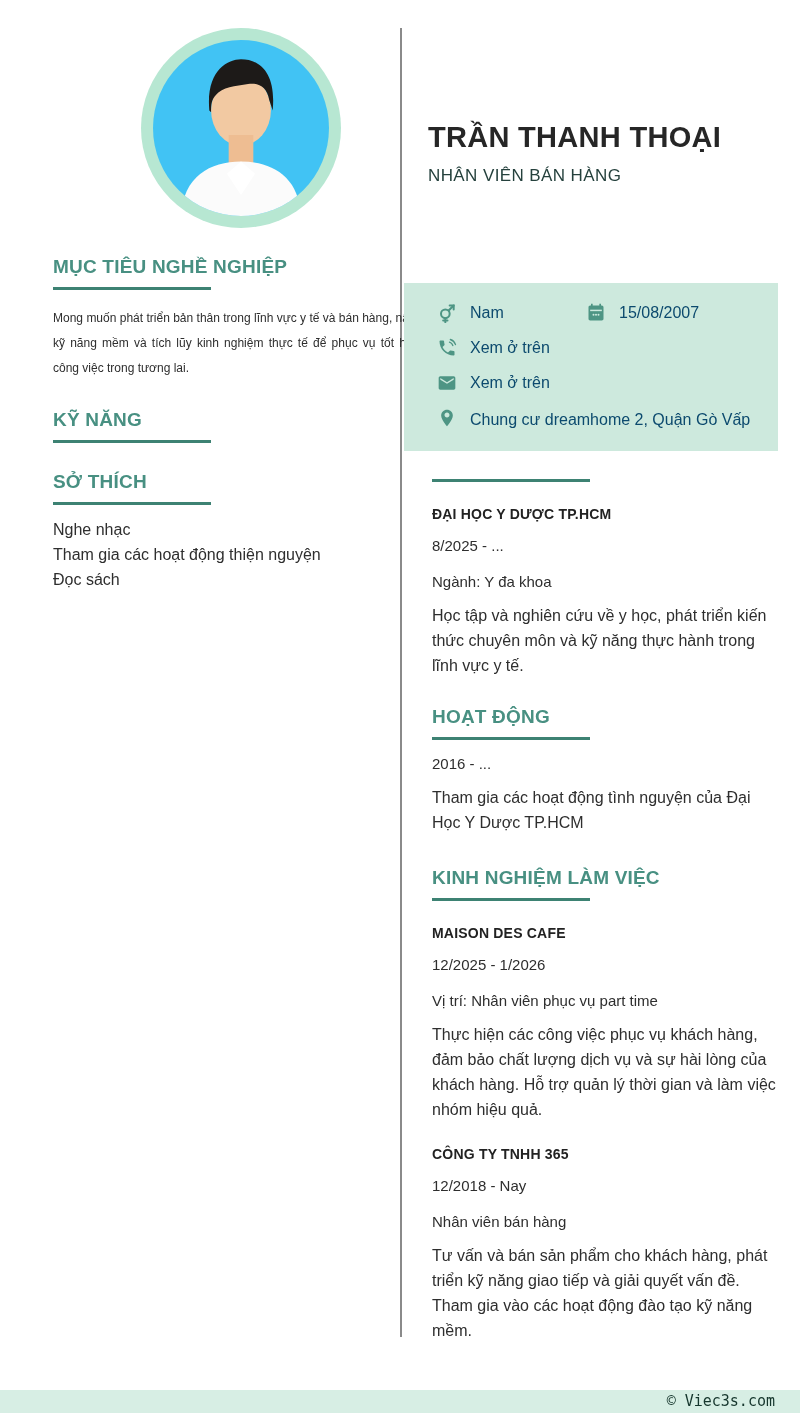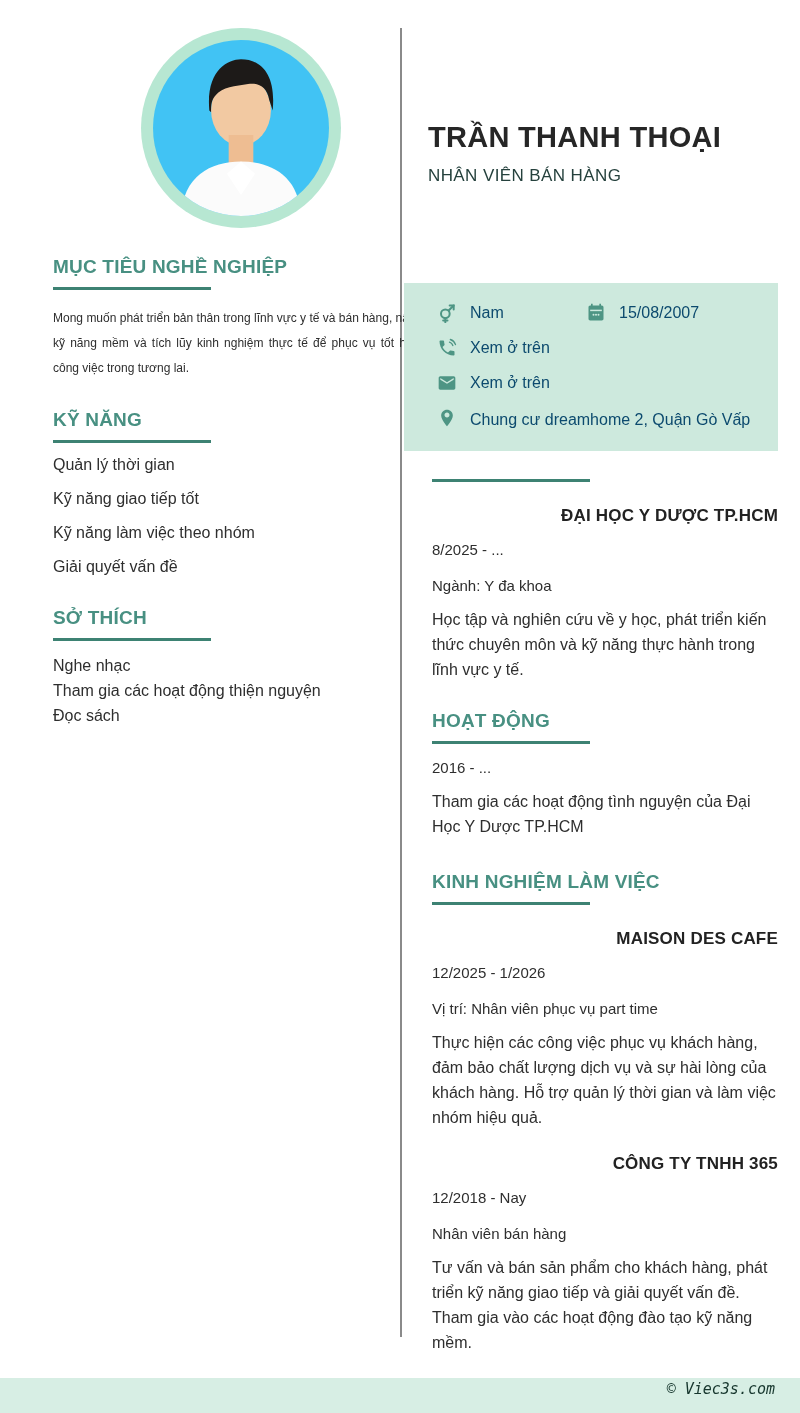--- a/index.html
+++ b/index.html
@@ -34,28 +34,28 @@
   .contact-row { display:flex; align-items:flex-start; gap:13px; margin-bottom:13px; }
   .contact-pair { display:flex; align-items:flex-start; gap:13px; }
   .pair-first { width:136px; }
   .contact-icon { width:20px; height:20px; flex:0 0 20px; margin-top:1px; }
   .contact-icon svg { display:block; width:20px; height:20px; }
   .contact-text { font-size:16px; line-height:22px; color:#0c4a6e; }
   .address-text { max-width:298px; line-height:25px; }
 
   .r-section { padding-left:28px; }
   .edu-heading { margin-top:28px; }
-  .entry-org { margin-top:24px; font-size:17px; font-weight:bold; color:#222; letter-spacing:.2px;text-align:right; }
+  .entry-org { margin-top:24px; font-size:14px; font-weight:bold; color:#222; letter-spacing:.2px; }
   .entry-line { margin-top:11px; font-size:15px; line-height:25px; }
   .entry-desc { margin-top:9px; font-size:16px; line-height:25px; color:#2e2e2e; }
   .job-block { margin-top:0; }
   .job-block + .job-block { margin-top:6px; }
 
   
-  .footer-bar { position:absolute; left:0; bottom:0; width:800px; height:35px; background:#d7eee4; text-align:right; padding-right:25px;font-style:italic; }
+  .footer-bar { position:absolute; left:0; bottom:0; width:800px; height:23px; background:#d7eee4; text-align:right; padding-right:25px; }
   .footer-text { font-family:"DejaVu Sans Mono","Liberation Mono",monospace; font-size:15px; line-height:23px; color:#16362d; }
 </style>
 </head>
 <body>
 
 <div class="page">
 
   <div class="column-divider"></div>
 
   <div class="left-col">
@@ -74,26 +74,20 @@
 
     <div class="section">
       <div class="sec-heading">MỤC TIÊU NGHỀ NGHIỆP</div>
       <div class="sec-underline"></div>
       <div class="objective-body">Mong muốn phát triển bản thân trong lĩnh vực y tế và bán hàng, nâng cao kỹ năng mềm và tích lũy kinh nghiệm thực tế để phục vụ tốt hơn cho công việc trong tương lai.</div>
     </div>
 
     <div class="section">
       <div class="sec-heading">KỸ NĂNG</div>
       <div class="sec-underline"></div>
-      <div class="skills-list">
-        <div class="skill-item">Quản lý thời gian</div>
-        <div class="skill-item">Kỹ năng giao tiếp tốt</div>
-        <div class="skill-item">Kỹ năng làm việc theo nhóm</div>
-        <div class="skill-item">Giải quyết vấn đề</div>
-      </div>
     </div>
 
     <div class="section">
       <div class="sec-heading">SỞ THÍCH</div>
       <div class="sec-underline"></div>
       <div class="hobby-list">
         <div>Nghe nhạc</div>
         <div>Tham gia các hoạt động thiện nguyện</div>
         <div>Đọc sách</div>
       </div>

